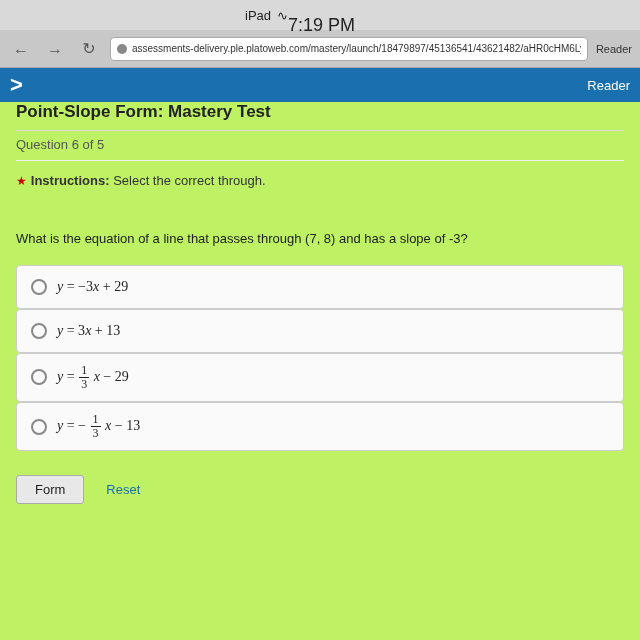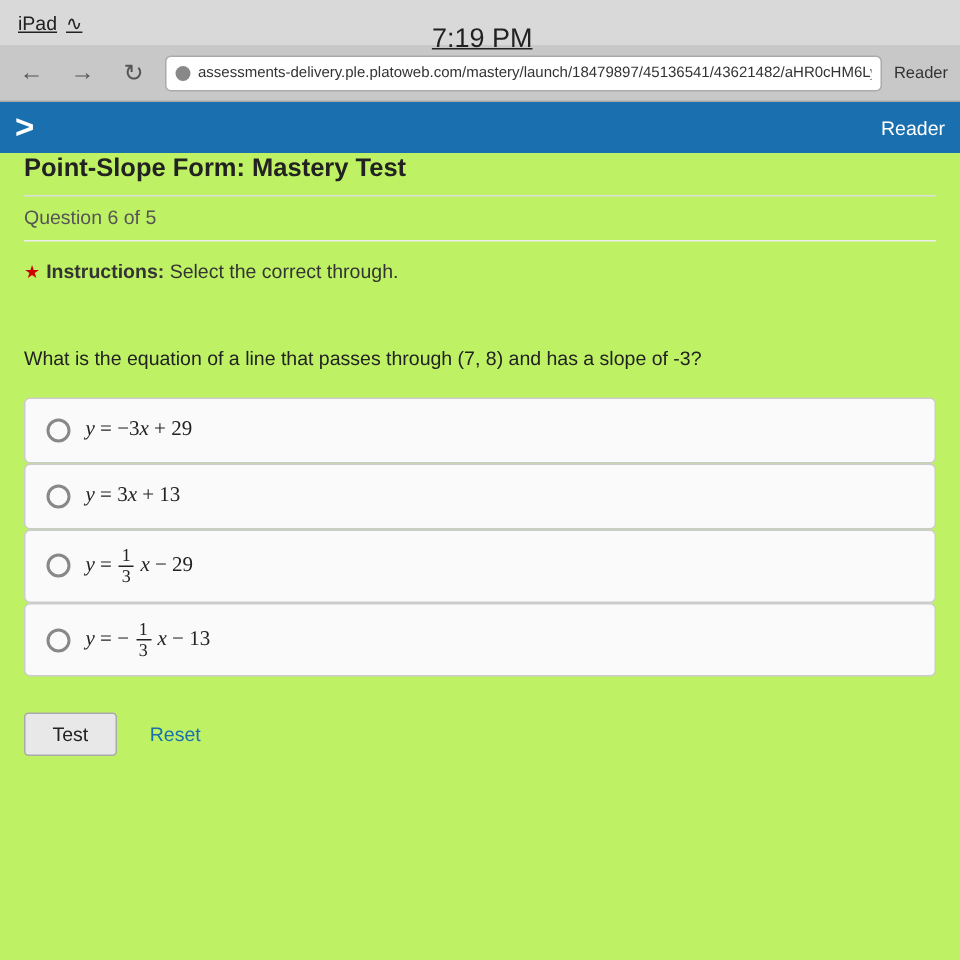--- a/index.html
+++ b/index.html
@@ -20,25 +20,24 @@
       position: relative;
       overflow: hidden;
     }
 
     
     .status-bar {
       background: #d9d9d9;
       height: 30px;
       display: flex;
       align-items: center;
-      justify-content: space-between;
+      justify-content: center;
       padding: 0 12px;
       font-size: 13px;
       color: #222;
-      text-decoration: underline;
     }
 
     .status-left {
       display: flex;
       align-items: center;
       gap: 6px;
     }
 
     .status-center {
       font-size: 18px;
@@ -347,19 +346,19 @@
             <span class="frac-num">1</span>
             <span class="frac-den">3</span>
           </span>
           <i>x</i> − 13
         </span>
       </div>
 
     </div>
 
     <div class="btn-row">
-      <button class="btn-next">Test</button>
+      <button class="btn-next">Form</button>
       <button class="btn-reset">Reset</button>
     </div>
 
   </div>
 
 </div>
 
 </body></html>

